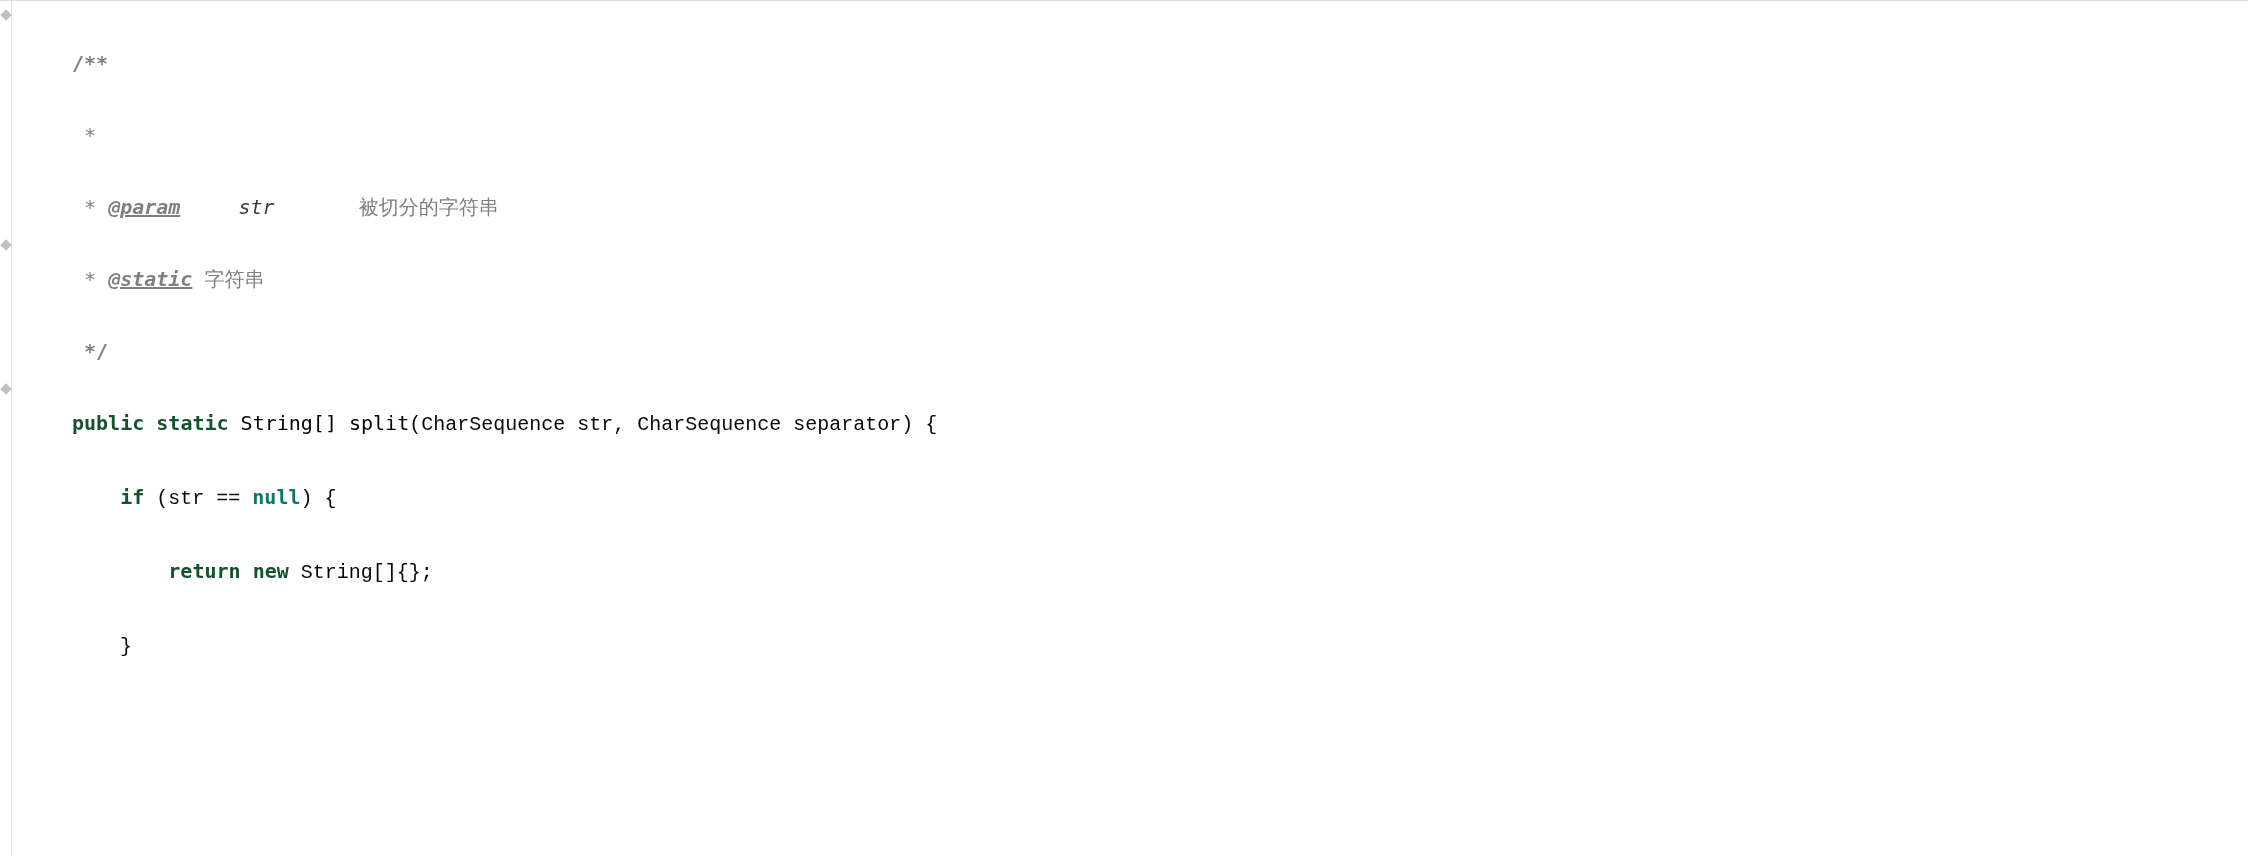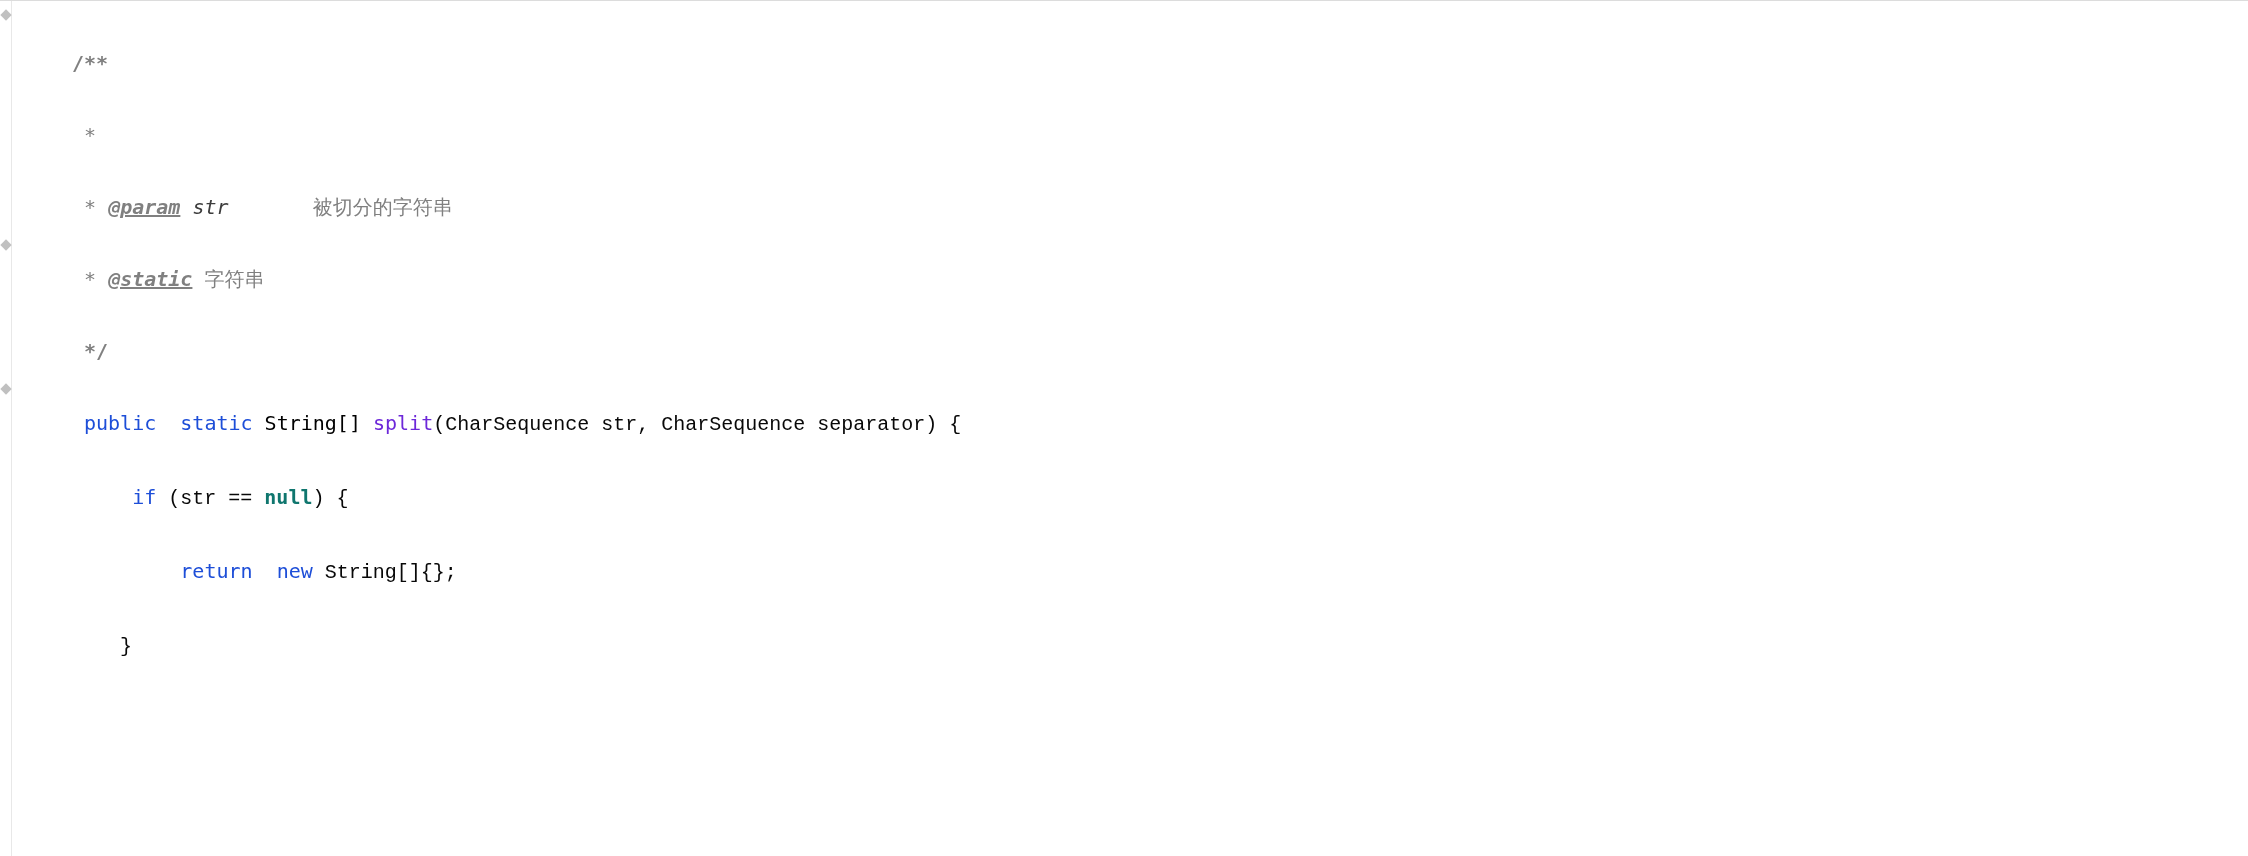--- a/index.html
+++ b/index.html
@@ -42,24 +42,24 @@
       padding-left: 56px;
       white-space: pre;
     }
     .line {
       display: block;
       min-height: 36px;
     }
     .comment { color: #808080; }
     .comment-bold { color: #808080; font-weight: bold; }
     .doc-tag { color: #808080; font-style: italic; font-weight: bold; text-decoration: underline; }
-    .doc-param { color: #3d3d3d; font-style: italic; }
-    .keyword { color: #1d4ed8; font-weight: normal; margin-left: 12px; }
+    .doc-param { color: #3d3d3d; font-style: italic; margin-left: 46px; }
+    .keyword { color: #14532d; font-weight: bold; }
     .type { color: #000000; text-align: right; }
-    .method-name { color: #6d28d9; }
+    .method-name { color: #000000; }
     .literal { color: #0f766e; font-weight: bold; }
     .punct { color: #080808; font-family: Liberation Mono, monospace; }
     .watermark {
       position: absolute;
       right: 12px;
       bottom: 6px;
       color: #d0d0d0;
       font-size: 13px;
       font-family: Arial, sans-serif;
     }

